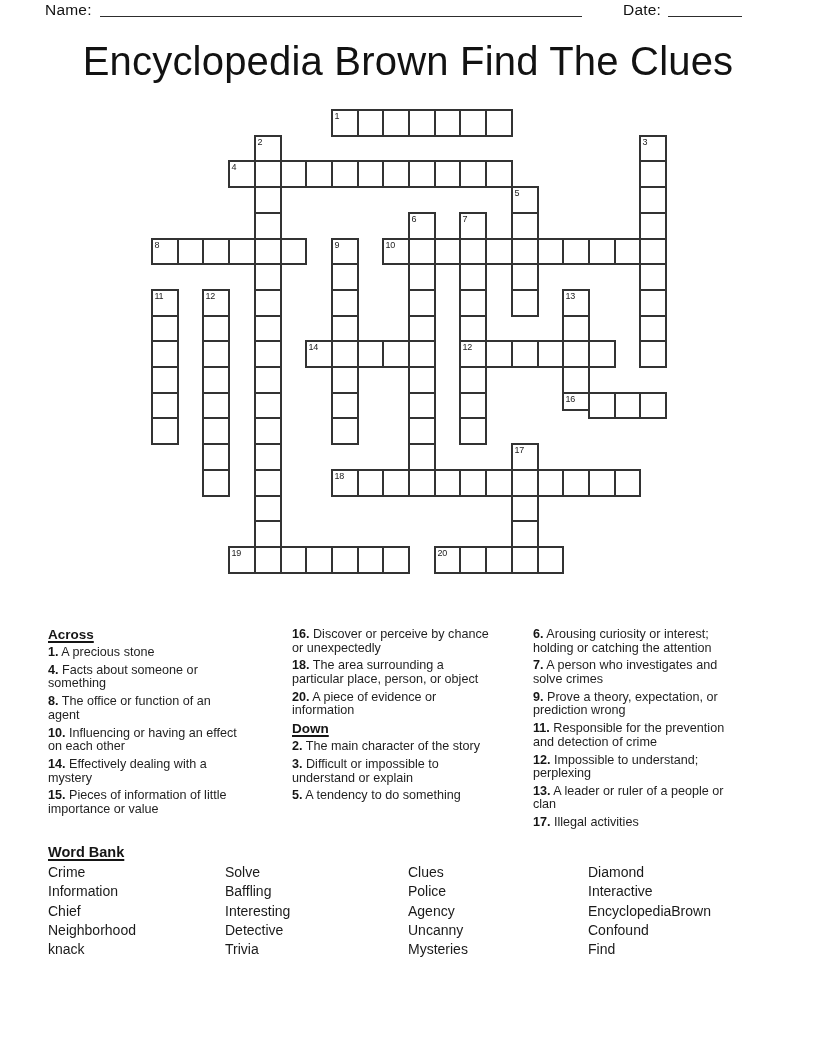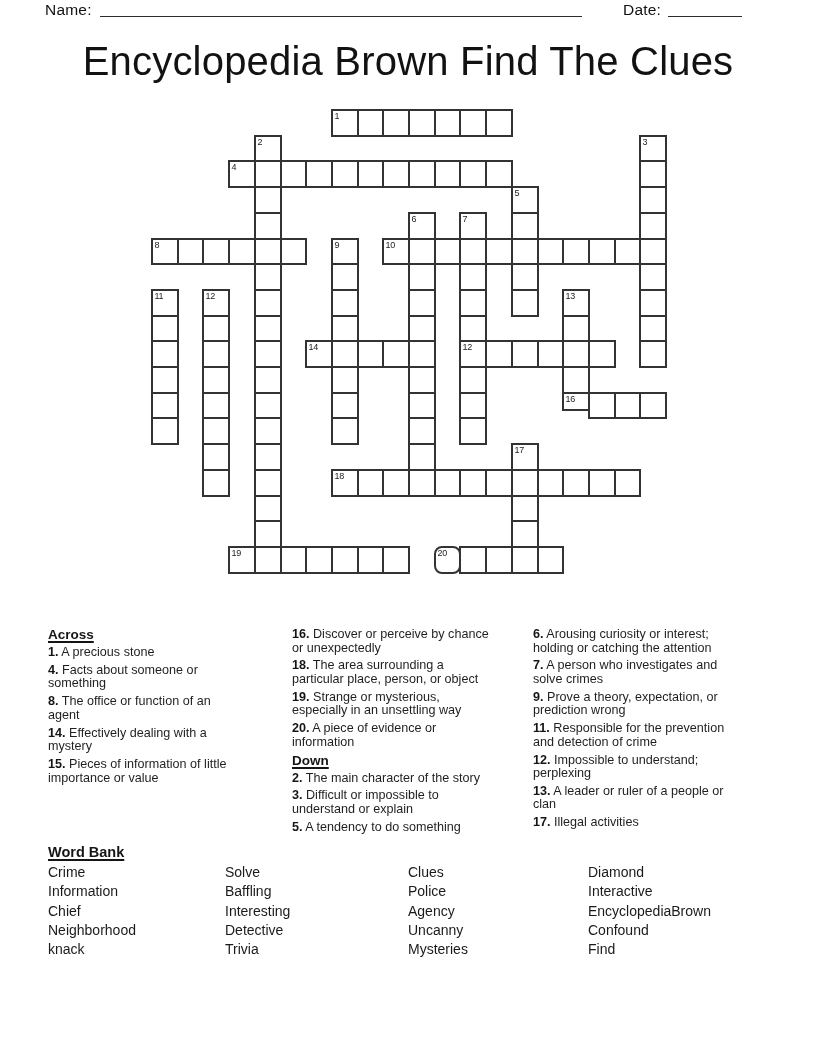--- a/index.html
+++ b/index.html
@@ -233,47 +233,47 @@
       <div class="cell" style="left: 437px; top: 360px; width: 28px; height: 28px;"></div>
       <div class="cell" style="left: 463px; top: 360px; width: 27px; height: 28px;"></div>
       <div class="cell" style="left: 77px; top: 437px; width: 28px; height: 28px;">
         <span class="cellnum">19</span>
       </div>
       <div class="cell" style="left: 129px; top: 437px; width: 27px; height: 28px;"></div>
       <div class="cell" style="left: 154px; top: 437px; width: 28px; height: 28px;"></div>
       <div class="cell" style="left: 180px; top: 437px; width: 28px; height: 28px;"></div>
       <div class="cell" style="left: 206px; top: 437px; width: 27px; height: 28px;"></div>
       <div class="cell" style="left: 231px; top: 437px; width: 28px; height: 28px;"></div>
-      <div class="cell" style="left: 283px; top: 437px; width: 27px; height: 28px; border-radius: 8px;">
+      <div class="cell" style="left: 283px; top: 437px; width: 27px; height: 28px;">
         <span class="cellnum">20</span>
       </div>
       <div class="cell" style="left: 308px; top: 437px; width: 28px; height: 28px;"></div>
       <div class="cell" style="left: 334px; top: 437px; width: 28px; height: 28px;"></div>
       <div class="cell" style="left: 386px; top: 437px; width: 27px; height: 28px;"></div>
     </div>
 
   <div class="clue-col clue-col-0">
       <div class="sec-header">Across</div>
       <p class="clue"><b>1.</b> <span class="ct">A precious stone</span></p>
       <p class="clue"><b>4.</b> <span class="ct">Facts about someone or
 something</span></p>
       <p class="clue"><b>8.</b> <span class="ct">The office or function of an
 agent</span></p>
+      <p class="clue"><b>10.</b> <span class="ct">Influencing or having an effect
+on each other</span></p>
       <p class="clue"><b>14.</b> <span class="ct">Effectively dealing with a
 mystery</span></p>
       <p class="clue"><b>15.</b> <span class="ct">Pieces of information of little
 importance or value</span></p>
     </div>
   <div class="clue-col clue-col-1">
       <p class="clue"><b>16.</b> <span class="ct">Discover or perceive by chance
 or unexpectedly</span></p>
       <p class="clue"><b>18.</b> <span class="ct">The area surrounding a
 particular place, person, or object</span></p>
-      <p class="clue"><b>19.</b> <span class="ct">Strange or mysterious,
-especially in an unsettling way</span></p>
       <p class="clue"><b>20.</b> <span class="ct">A piece of evidence or
 information</span></p>
       <div class="sec-header">Down</div>
       <p class="clue"><b>2.</b> <span class="ct">The main character of the story</span></p>
       <p class="clue"><b>3.</b> <span class="ct">Difficult or impossible to
 understand or explain</span></p>
       <p class="clue"><b>5.</b> <span class="ct">A tendency to do something</span></p>
     </div>
   <div class="clue-col clue-col-2">
       <p class="clue"><b>6.</b> <span class="ct">Arousing curiosity or interest;

